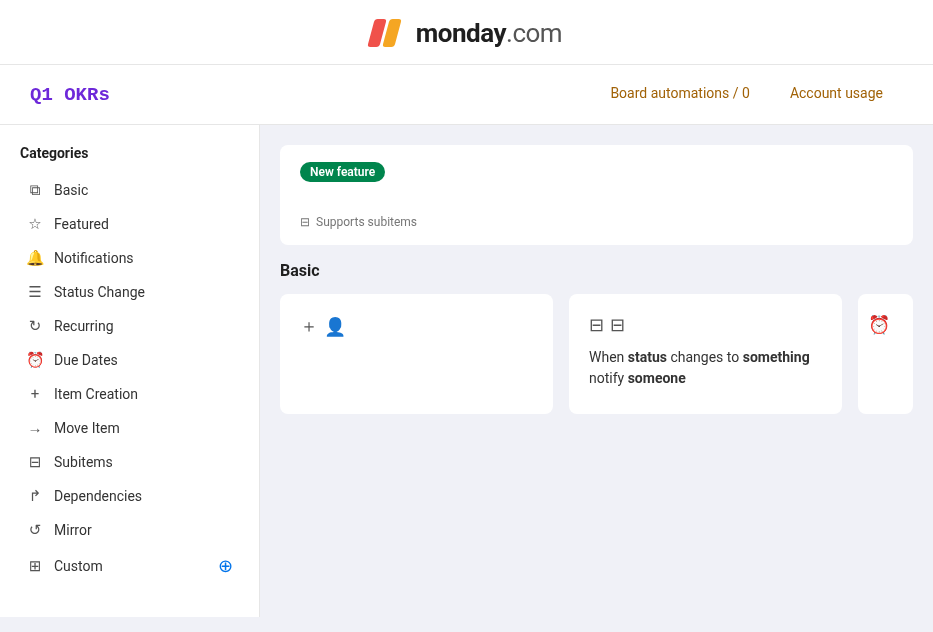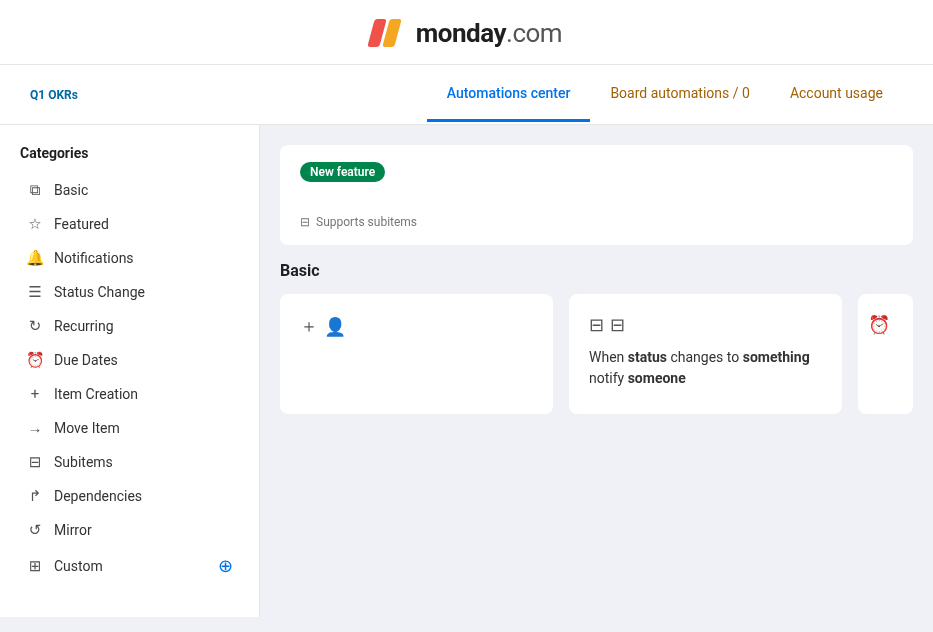--- a/index.html
+++ b/index.html
@@ -66,24 +66,25 @@
     .content-header {
       background: #fff;
       padding: 0 30px;
       display: flex;
       align-items: center;
       border-bottom: 1px solid #e6e6e6;
       min-height: 60px;
     }
 
     .board-title {
-      font-size: 12px;
+      font-size: 19px;
       font-weight: 700;
-      color: #0369a1;
+      color: #6d28d9;
       margin-right: auto;
+      font-family: Liberation Mono, monospace;
     }
 
     .tabs {
       display: flex;
       align-items: center;
       gap: 0;
       margin-left: 40px;
     }
 
     .tab {
@@ -313,23 +314,20 @@
       <span>monday</span><span class="com">.com</span>
     </span>
   </div>
 </div>
 
 <div class="main-content">
 
   <div class="content-header">
     <span class="board-title">Q1 OKRs</span>
     <div class="tabs">
-      <div class="tab active">
-        <span>Automations center</span>
-      </div>
       <div class="tab">
         <span>Board automations / 0</span>
       </div>
       <div class="tab">
         <span>Account usage</span>
       </div>
     </div>
   </div>
 
   <div class="body-area">

